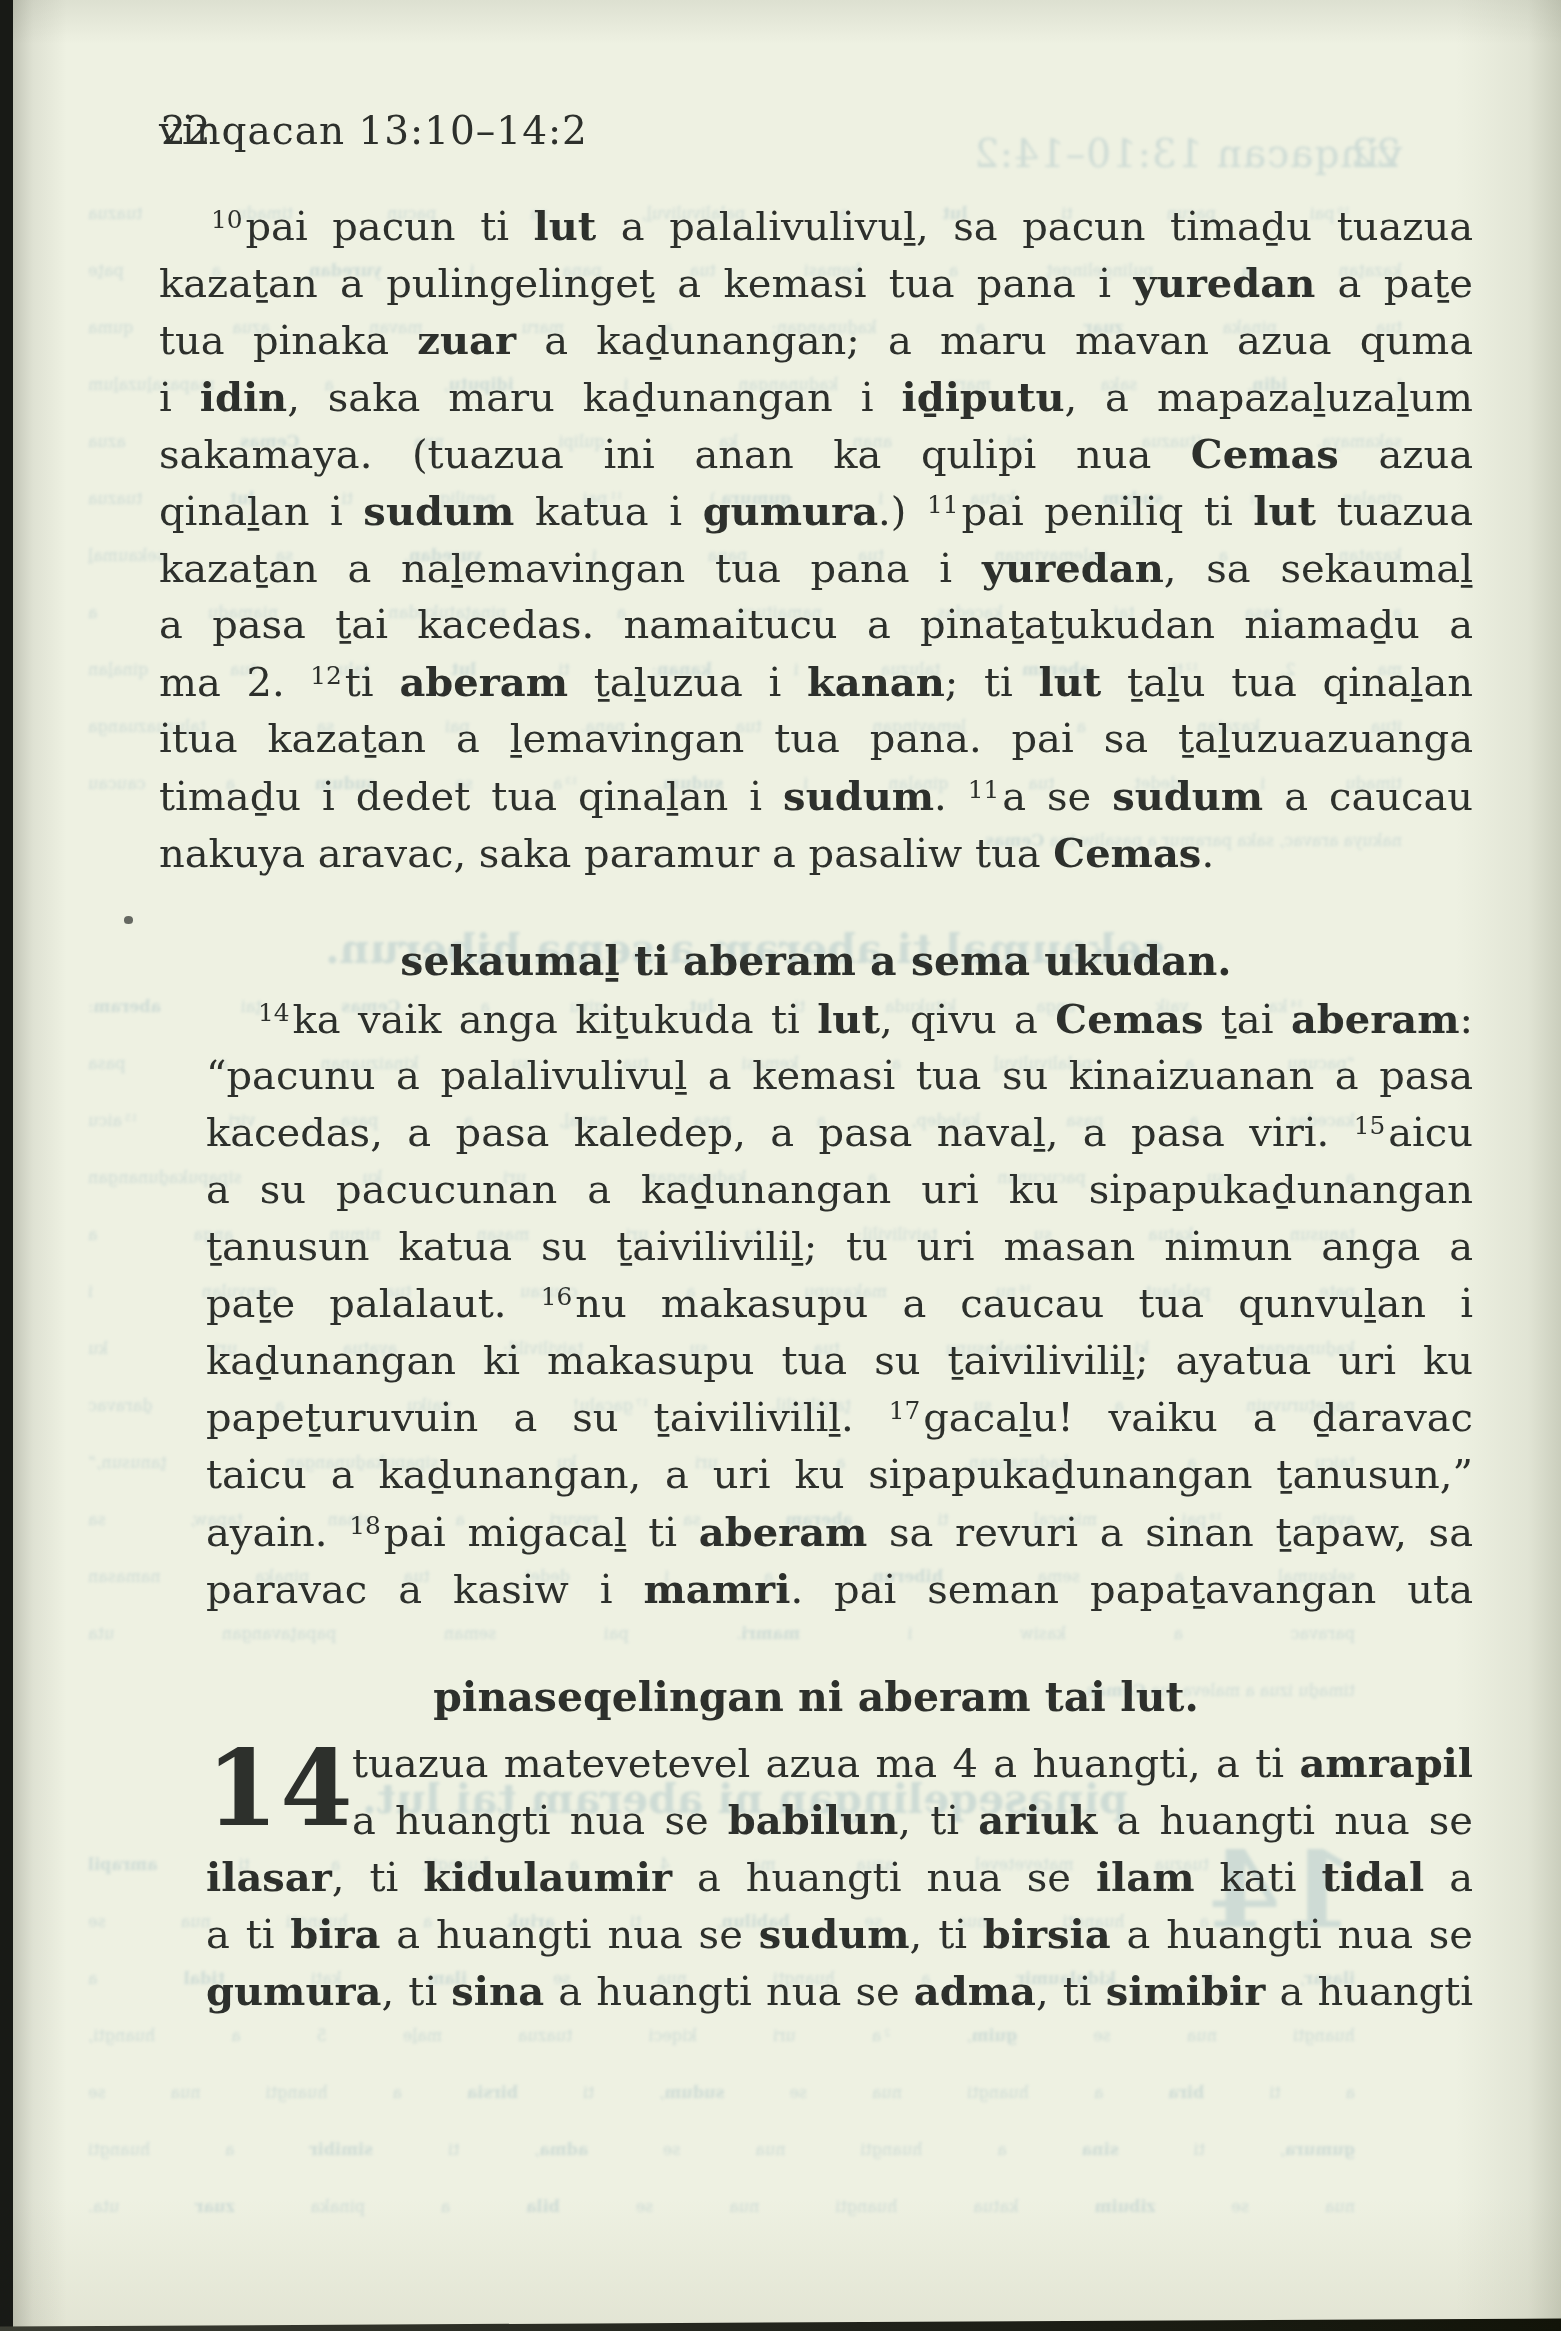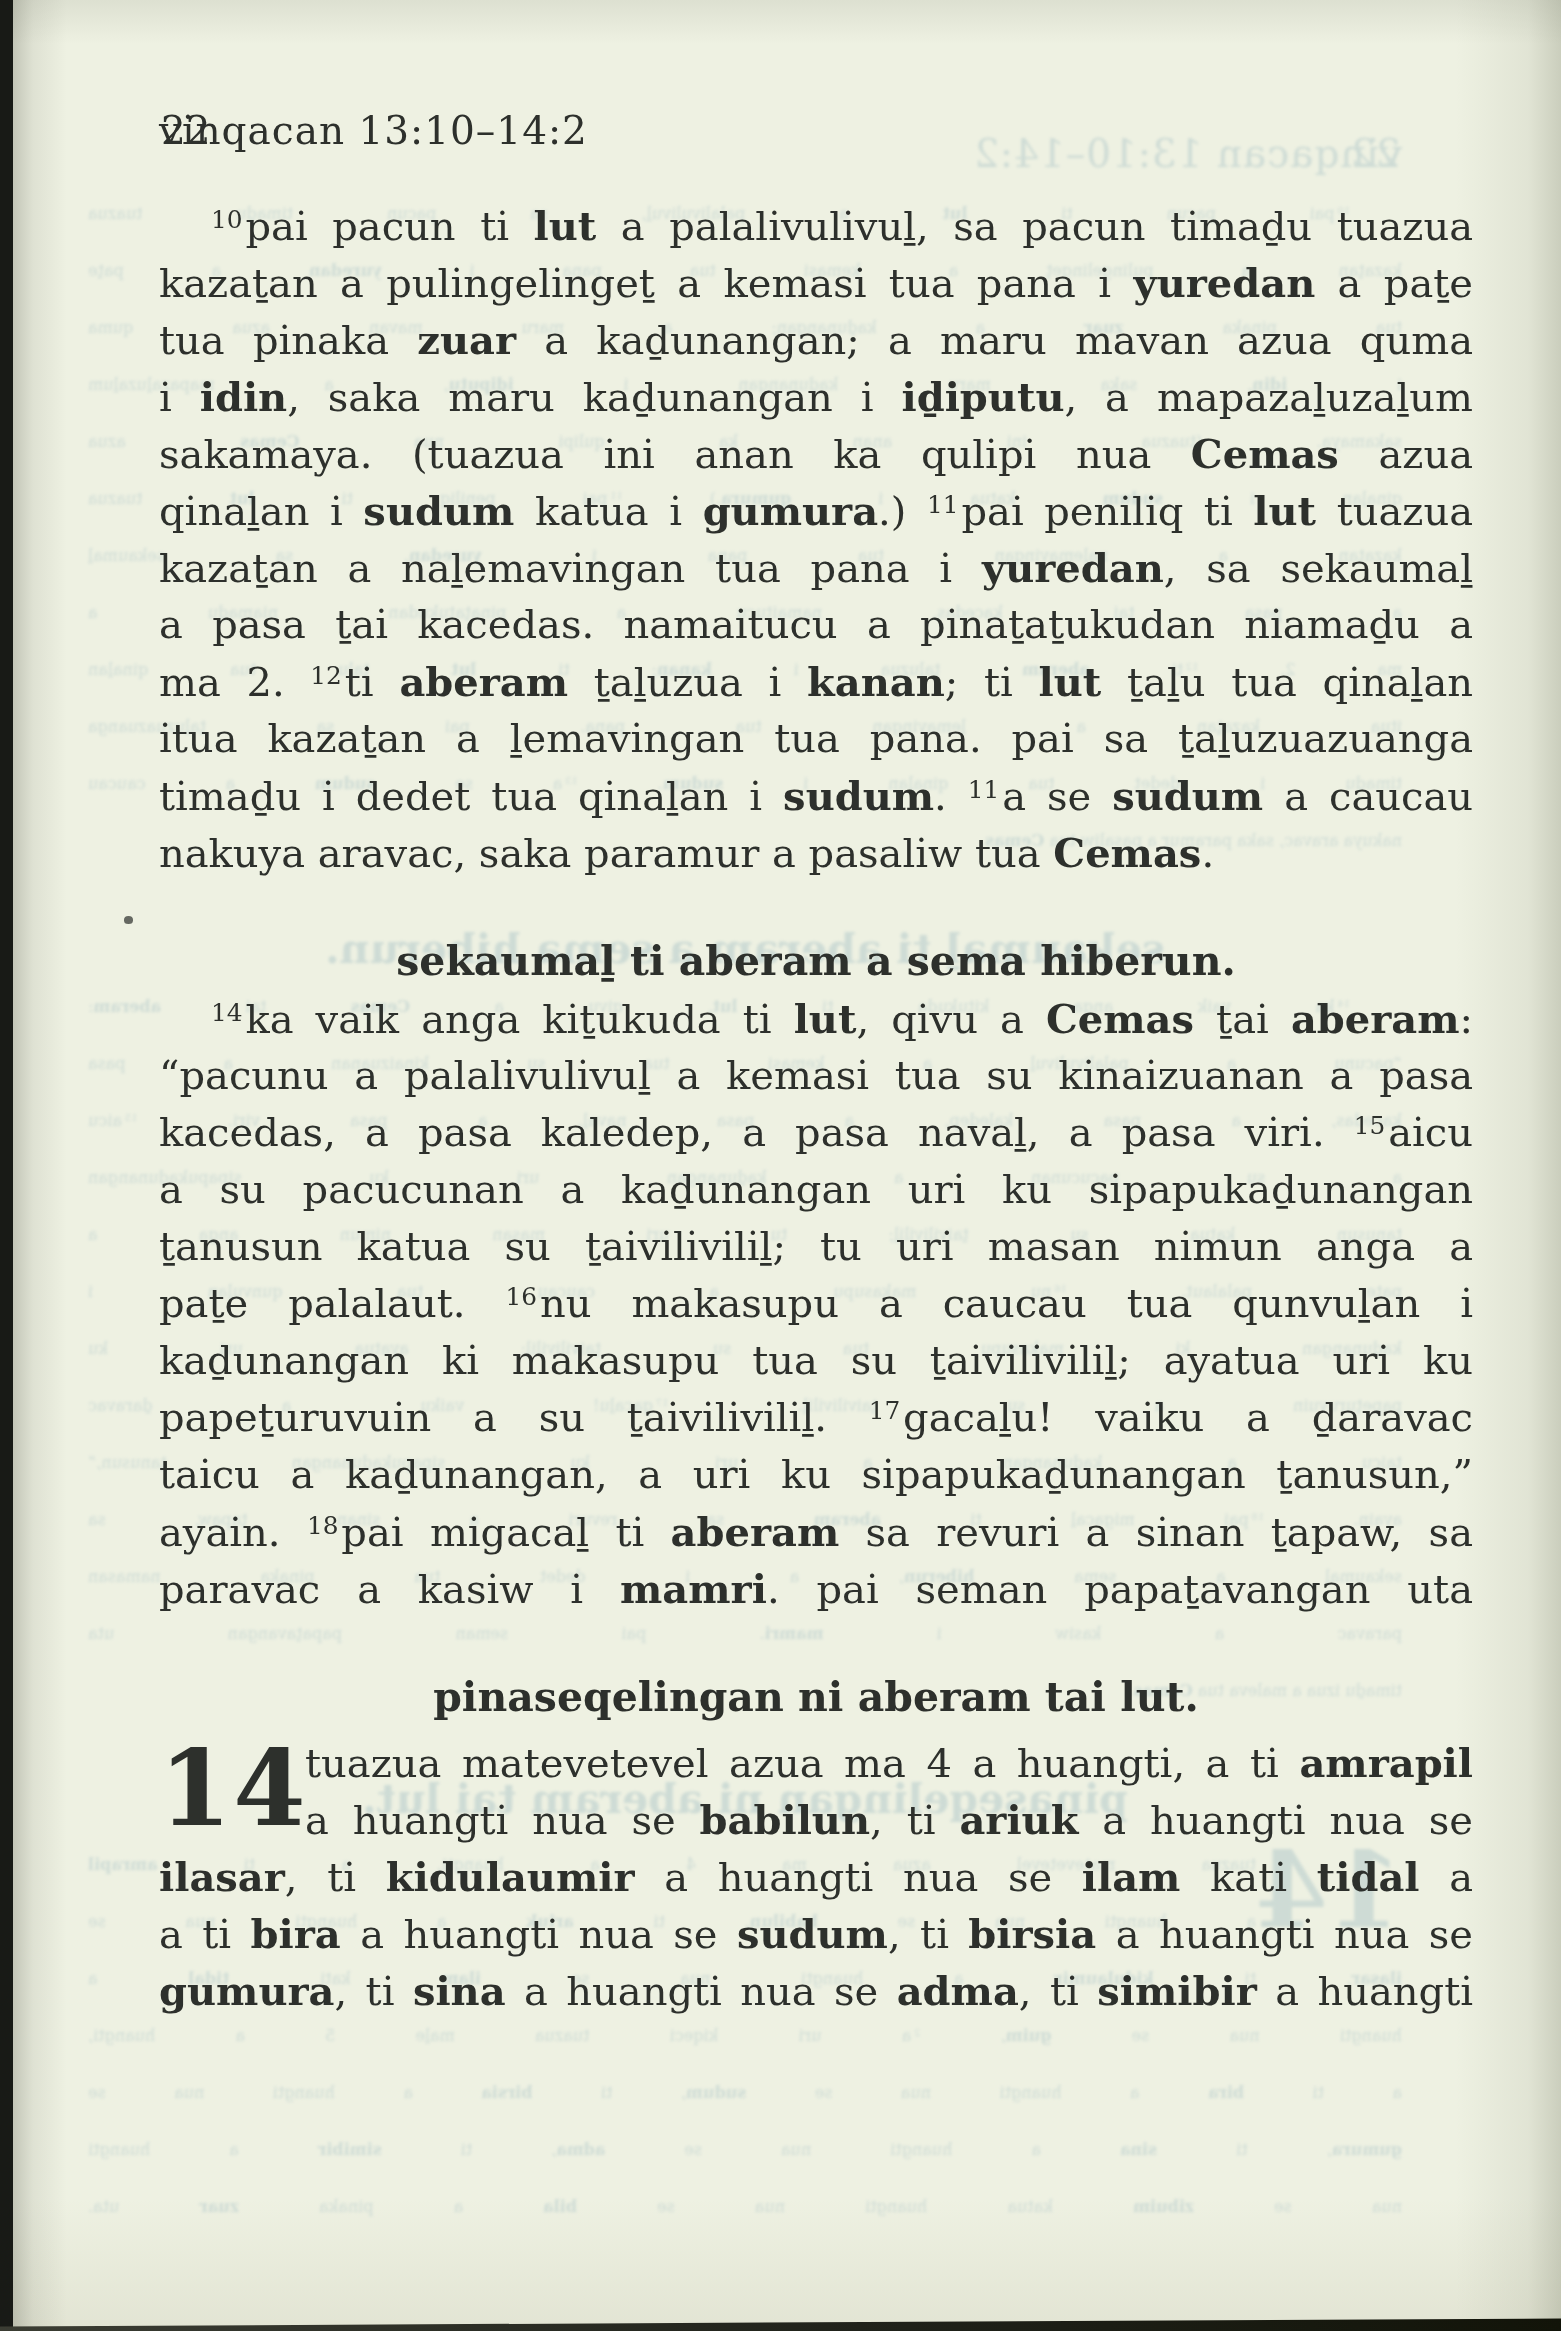--- a/index.html
+++ b/index.html
@@ -52,21 +52,21 @@
   sup.vnum{
     font-weight:400;font-size:62%;
     vertical-align:baseline;position:relative;top:-0.48em;
     margin-right:2.9px;letter-spacing:0;
   }
   .heading{
     text-align:center;font-weight:700;
     font-size:41px;line-height:57px;height:57px;
     margin-top:52px;
   }
-  .heading + .paragraph{margin-top:0;}
+  .heading + .paragraph{margin-top:0;margin-left:47px;}
   .paragraph.chapter{margin-top:7.7px;}
   .dropcap{
     float:left;width:146px;height:113px;
     font-size:104px;line-height:110px;font-weight:700;
     letter-spacing:1.9px;
   }
   .edge-left{position:absolute;left:0;top:0;width:12.5px;height:100%;background:var(--edge);}
   .edge-bottom{
     position:absolute;left:0;bottom:0;width:100%;height:17.3px;
     background:linear-gradient(90deg,#3b3d33 0,#20221a 55%,#121409 100%);
@@ -146,21 +146,21 @@
           <div class="line">i <b>idin</b>, saka maru kaḏunangan i <b>iḏiputu</b>, a mapazaḻuzaḻum</div>
           <div class="line">sakamaya.  (tuazua ini anan ka qulipi nua <b>Cemas</b> azua</div>
           <div class="line">qinaḻan i <b>sudum</b> katua i <b>gumura</b>.) <sup class="vnum">11</sup>pai peniliq ti <b>lut</b> tuazua</div>
           <div class="line">kazaṯan a naḻemavingan tua pana i <b>yuredan</b>, sa sekaumaḻ</div>
           <div class="line">a pasa ṯai kacedas.  namaitucu a pinaṯaṯukudan niamaḏu a</div>
           <div class="line">ma 2.  <sup class="vnum">12</sup>ti <b>aberam</b> ṯaḻuzua i <b>kanan</b>; ti <b>lut</b> ṯaḻu tua qinaḻan</div>
           <div class="line">itua kazaṯan a ḻemavingan tua pana.  pai sa ṯaḻuzuazuanga</div>
           <div class="line">timaḏu i dedet tua qinaḻan i <b>sudum</b>.  <sup class="vnum">11</sup>a se <b>sudum</b> a caucau</div>
           <div class="line noj">nakuya aravac, saka paramur a pasaliw tua <b>Cemas</b>.</div>
         </div>
-        <div class="heading">sekaumaḻ ti aberam a sema hiberun.</div>
+        <div class="heading">sekaumaḻ ti aberam a sema ukudan.</div>
         <div class="paragraph">
           <div class="line indent"><sup class="vnum">14</sup>ka vaik anga kiṯukuda ti <b>lut</b>, qivu a <b>Cemas</b> ṯai <b>aberam</b>:</div>
           <div class="line">“pacunu a palalivulivuḻ a kemasi tua su kinaizuanan a pasa</div>
           <div class="line">kacedas, a pasa kaledep, a pasa navaḻ, a pasa viri.  <sup class="vnum">15</sup>aicu</div>
           <div class="line">a su pacucunan a kaḏunangan uri ku sipapukaḏunangan</div>
           <div class="line">ṯanusun katua su ṯaiviliviliḻ; tu uri masan nimun anga a</div>
           <div class="line">paṯe palalaut.  <sup class="vnum">16</sup>nu makasupu a caucau tua qunvuḻan i</div>
           <div class="line">kaḏunangan ki makasupu tua su ṯaiviliviliḻ; ayatua uri ku</div>
           <div class="line">papeṯuruvuin a su ṯaiviliviliḻ.  <sup class="vnum">17</sup>gacaḻu!  vaiku a ḏaravac</div>
           <div class="line">taicu a kaḏunangan, a uri ku sipapukaḏunangan ṯanusun,”</div>

